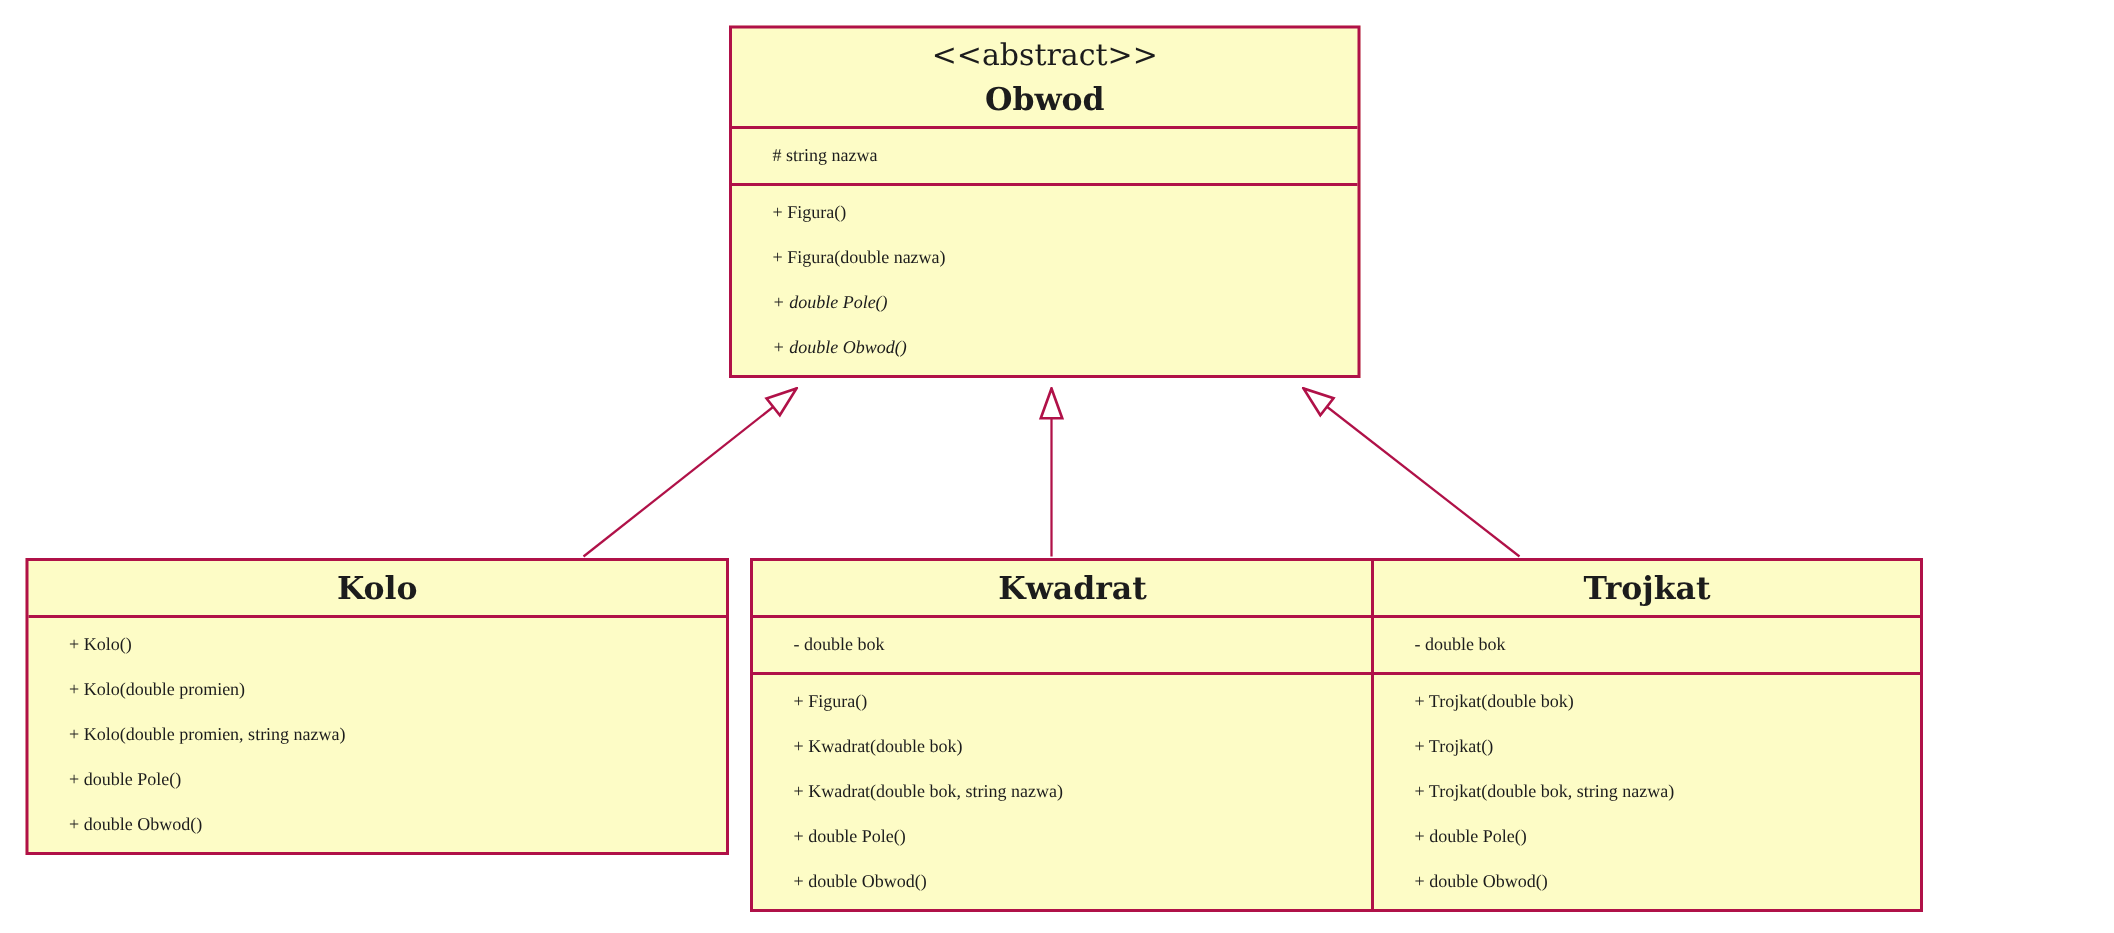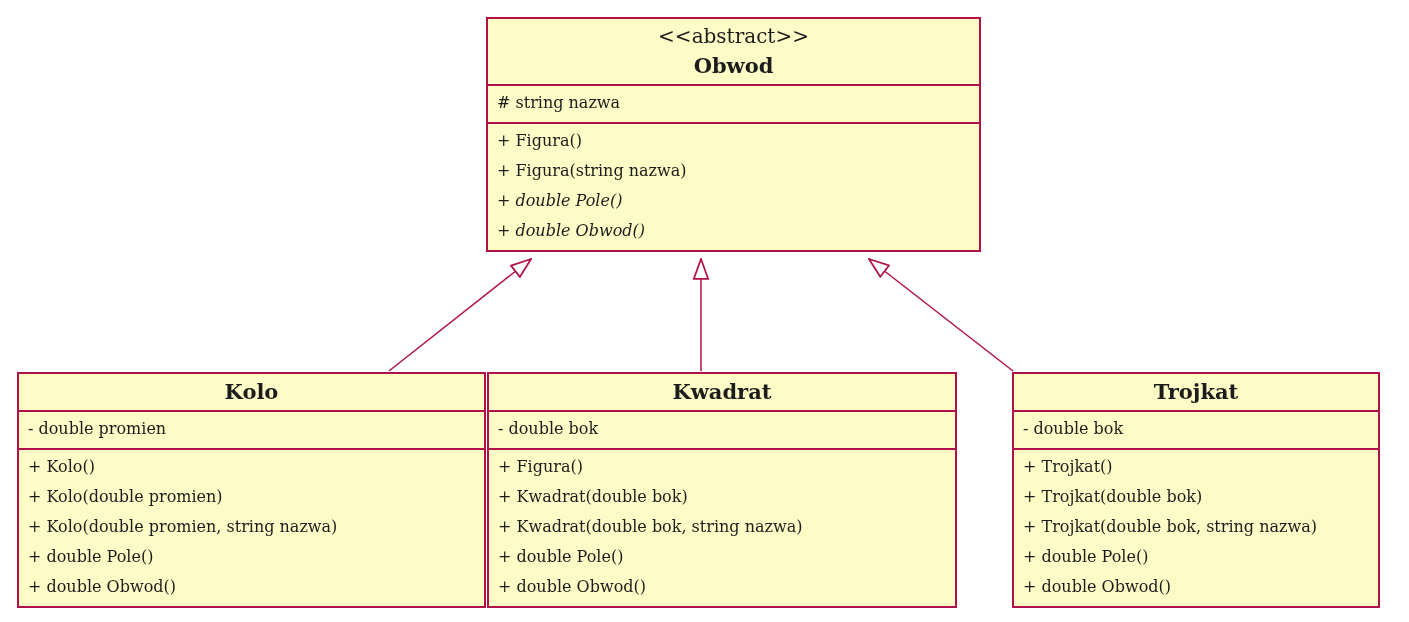--- a/index.html
+++ b/index.html
@@ -34,30 +34,31 @@
   .uml-stereotype {
     font-weight: normal;
     font-size: 20px;
     line-height: 29px;
   }
   .uml-attrs, .uml-methods {
     border-top: 2px solid #b01148;
     padding: 2px 0 4px 0;
   }
   .uml-member {
-    font-size: 16px;
+    font-size: 12px;
     line-height: 30px;
-    padding-left: 9px;
+    padding-left: 27px;
     white-space: nowrap;
+    font-family: Liberation Serif, serif;
   }
   .abstract-method { font-style: italic; }
-  .pos-figura  { left: 486px; top: 17px;  width: 495px; }
+  .pos-figura  { left: 486px; top: 17px;  width: 421px; }
   .pos-kolo    { left: 17px;  top: 372px; width: 469px; }
-  .pos-kwadrat { left: 487px; top: 372px; width: 470px; }
-  .pos-trojkat { left: 1012px; top: 372px; width: 368px; }
+  .pos-kwadrat { left: 500px; top: 372px; width: 430px; }
+  .pos-trojkat { left: 914px; top: 372px; width: 368px; }
 </style>
 </head>
 <body>
 
 <div class="canvas">
 
   <svg class="edges" viewBox="0 0 1409 622" xmlns="http://www.w3.org/2000/svg">
     <defs>
       <marker id="hollow-tri" viewBox="0 0 20 16" refX="19" refY="8" markerWidth="22" markerHeight="18" orient="auto" markerUnits="userSpaceOnUse">
         <path d="M1,1.5 L19,8 L1,14.5 Z" fill="#ffffff" stroke="#b01148" stroke-width="1.6"></path>
@@ -71,31 +72,28 @@
   <div class="uml-class pos-figura">
     <div class="uml-title">
       <div class="uml-stereotype">&lt;&lt;abstract&gt;&gt;</div>
       <div>Obwod</div>
     </div>
     <div class="uml-attrs">
       <div class="uml-member"># string nazwa</div>
     </div>
     <div class="uml-methods">
       <div class="uml-member">+ Figura()</div>
-      <div class="uml-member">+ Figura(string nazwa)</div>
+      <div class="uml-member">+ Figura(double nazwa)</div>
       <div class="uml-member abstract-method">+ double Pole()</div>
       <div class="uml-member abstract-method">+ double Obwod()</div>
     </div>
   </div>
 
   <div class="uml-class pos-kolo">
     <div class="uml-title">Kolo</div>
-    <div class="uml-attrs">
-      <div class="uml-member">- double promien</div>
-    </div>
     <div class="uml-methods">
       <div class="uml-member">+ Kolo()</div>
       <div class="uml-member">+ Kolo(double promien)</div>
       <div class="uml-member">+ Kolo(double promien, string nazwa)</div>
       <div class="uml-member">+ double Pole()</div>
       <div class="uml-member">+ double Obwod()</div>
     </div>
   </div>
 
   <div class="uml-class pos-kwadrat">
@@ -111,21 +109,21 @@
       <div class="uml-member">+ double Obwod()</div>
     </div>
   </div>
 
   <div class="uml-class pos-trojkat">
     <div class="uml-title">Trojkat</div>
     <div class="uml-attrs">
       <div class="uml-member">- double bok</div>
     </div>
     <div class="uml-methods">
+      <div class="uml-member">+ Trojkat(double bok)</div>
       <div class="uml-member">+ Trojkat()</div>
-      <div class="uml-member">+ Trojkat(double bok)</div>
       <div class="uml-member">+ Trojkat(double bok, string nazwa)</div>
       <div class="uml-member">+ double Pole()</div>
       <div class="uml-member">+ double Obwod()</div>
     </div>
   </div>
 
 </div>
 
 </body></html>

